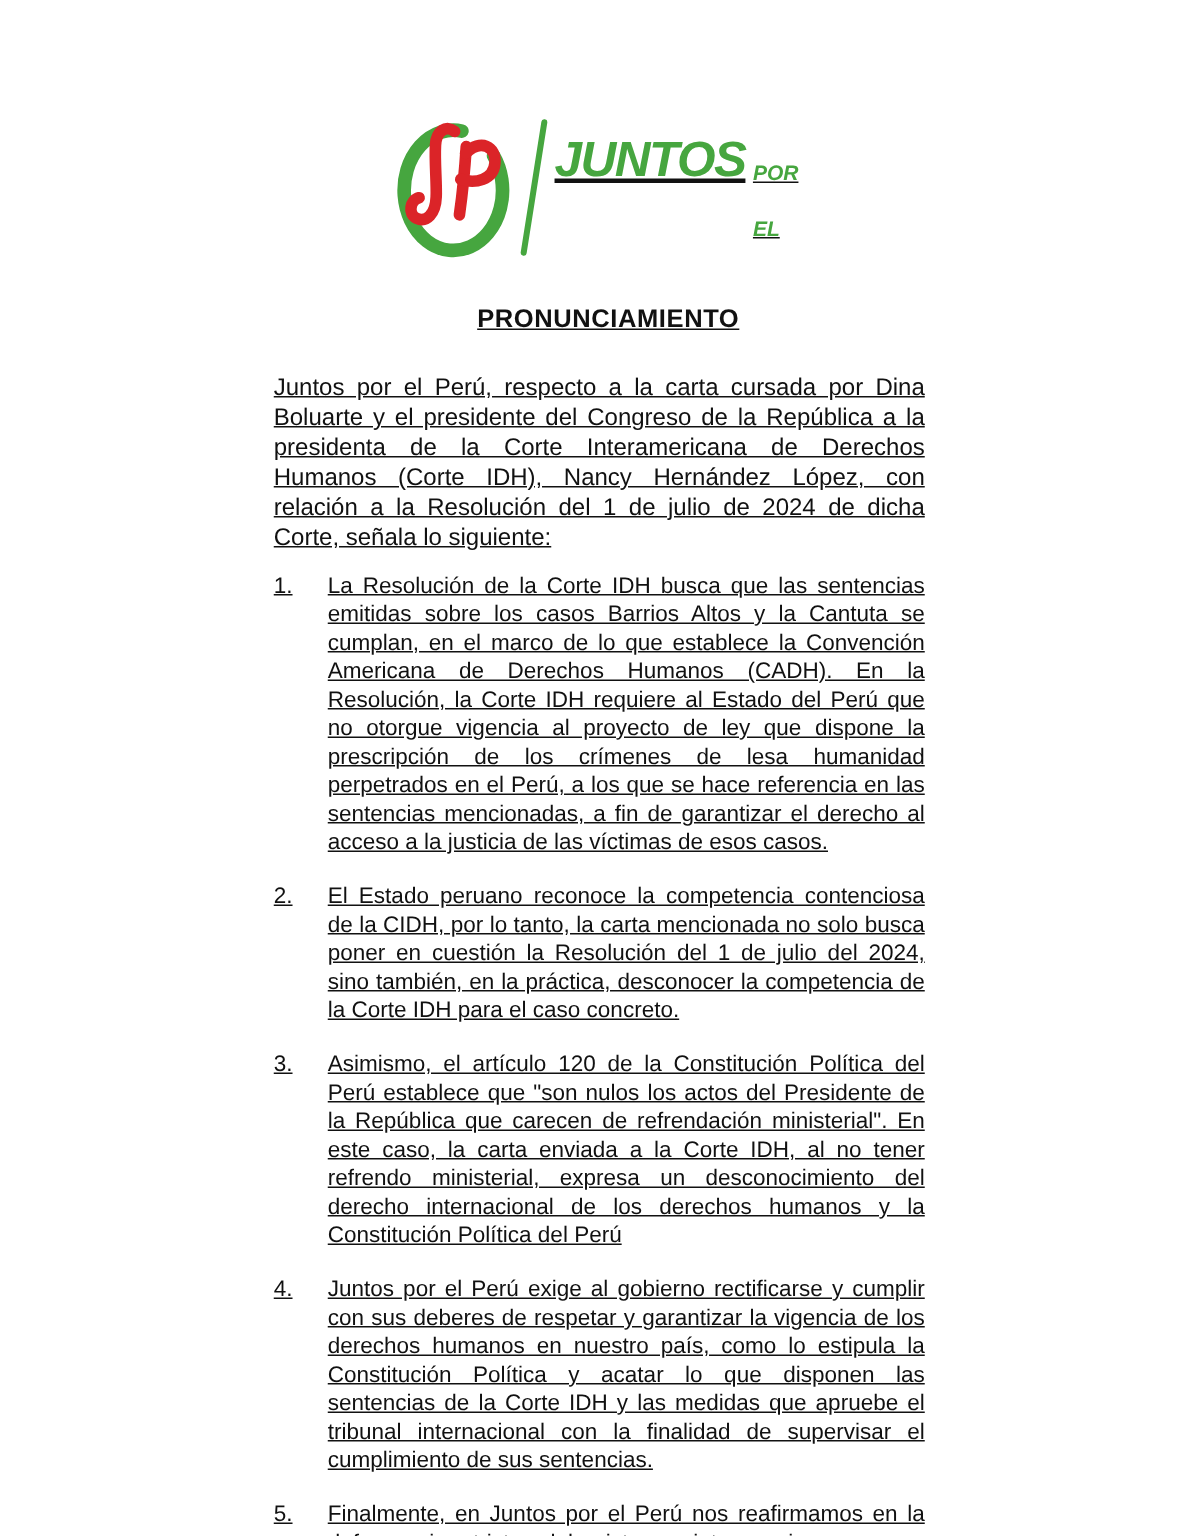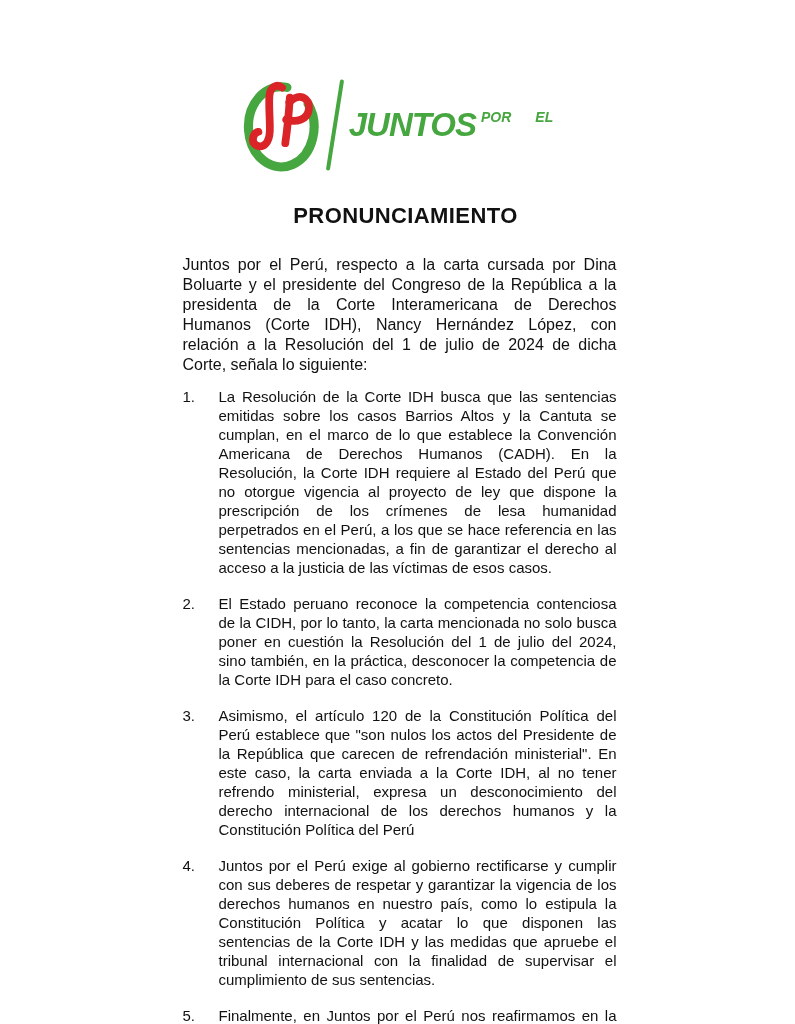--- a/index.html
+++ b/index.html
@@ -6,20 +6,21 @@
   html, body { background: #ffffff; }
   body { font-family: "Liberation Sans", sans-serif; color: #111111; }
 
   .page {
     position: relative;
     width: 638px;
     height: 1024px;
     margin: 0 auto;
     background: #ffffff;
     overflow: hidden;
+    text-decoration: underline;
   }
 
   
   .logo-wrap {
     padding-top: 78px;
     display: flex;
     justify-content: center;
     align-items: center;
   }
   .emblem { display: block; }
@@ -37,23 +38,23 @@
   .wm-juntos {
     font-size: 33px;
     font-weight: bold;
     font-style: italic;
     color: #46A63F;
     letter-spacing: -1px;
     line-height: 30px;
   }
   .wm-porel {
     display: flex;
-    flex-direction: row;
+    flex-direction: column;
     margin-left: 5px;
-    margin-top: 1px;
+    margin-top: 18px;
     font-size: 14px;
     line-height: 13px;
     font-weight: bold;
     font-style: italic;
     color: #46A63F;
     gap: 24px;
   }
   .wm-peru {
     font-size: 57px;
     font-weight: bold;
@@ -61,21 +62,21 @@
     color: #DB2428;
     letter-spacing: -1px;
     line-height: 52px;
     margin-top: 2px;
   }
 
   
   .title {
     margin-top: 31px;
     text-align: center;
-    font-size: 22px;
+    font-size: 17px;
     font-weight: bold;
     letter-spacing: 0.4px;
     color: #111111;
     padding-left: 16px;
   }
   .content {
     margin-left: 104px;
     margin-right: 100px;
   }
   .intro {

